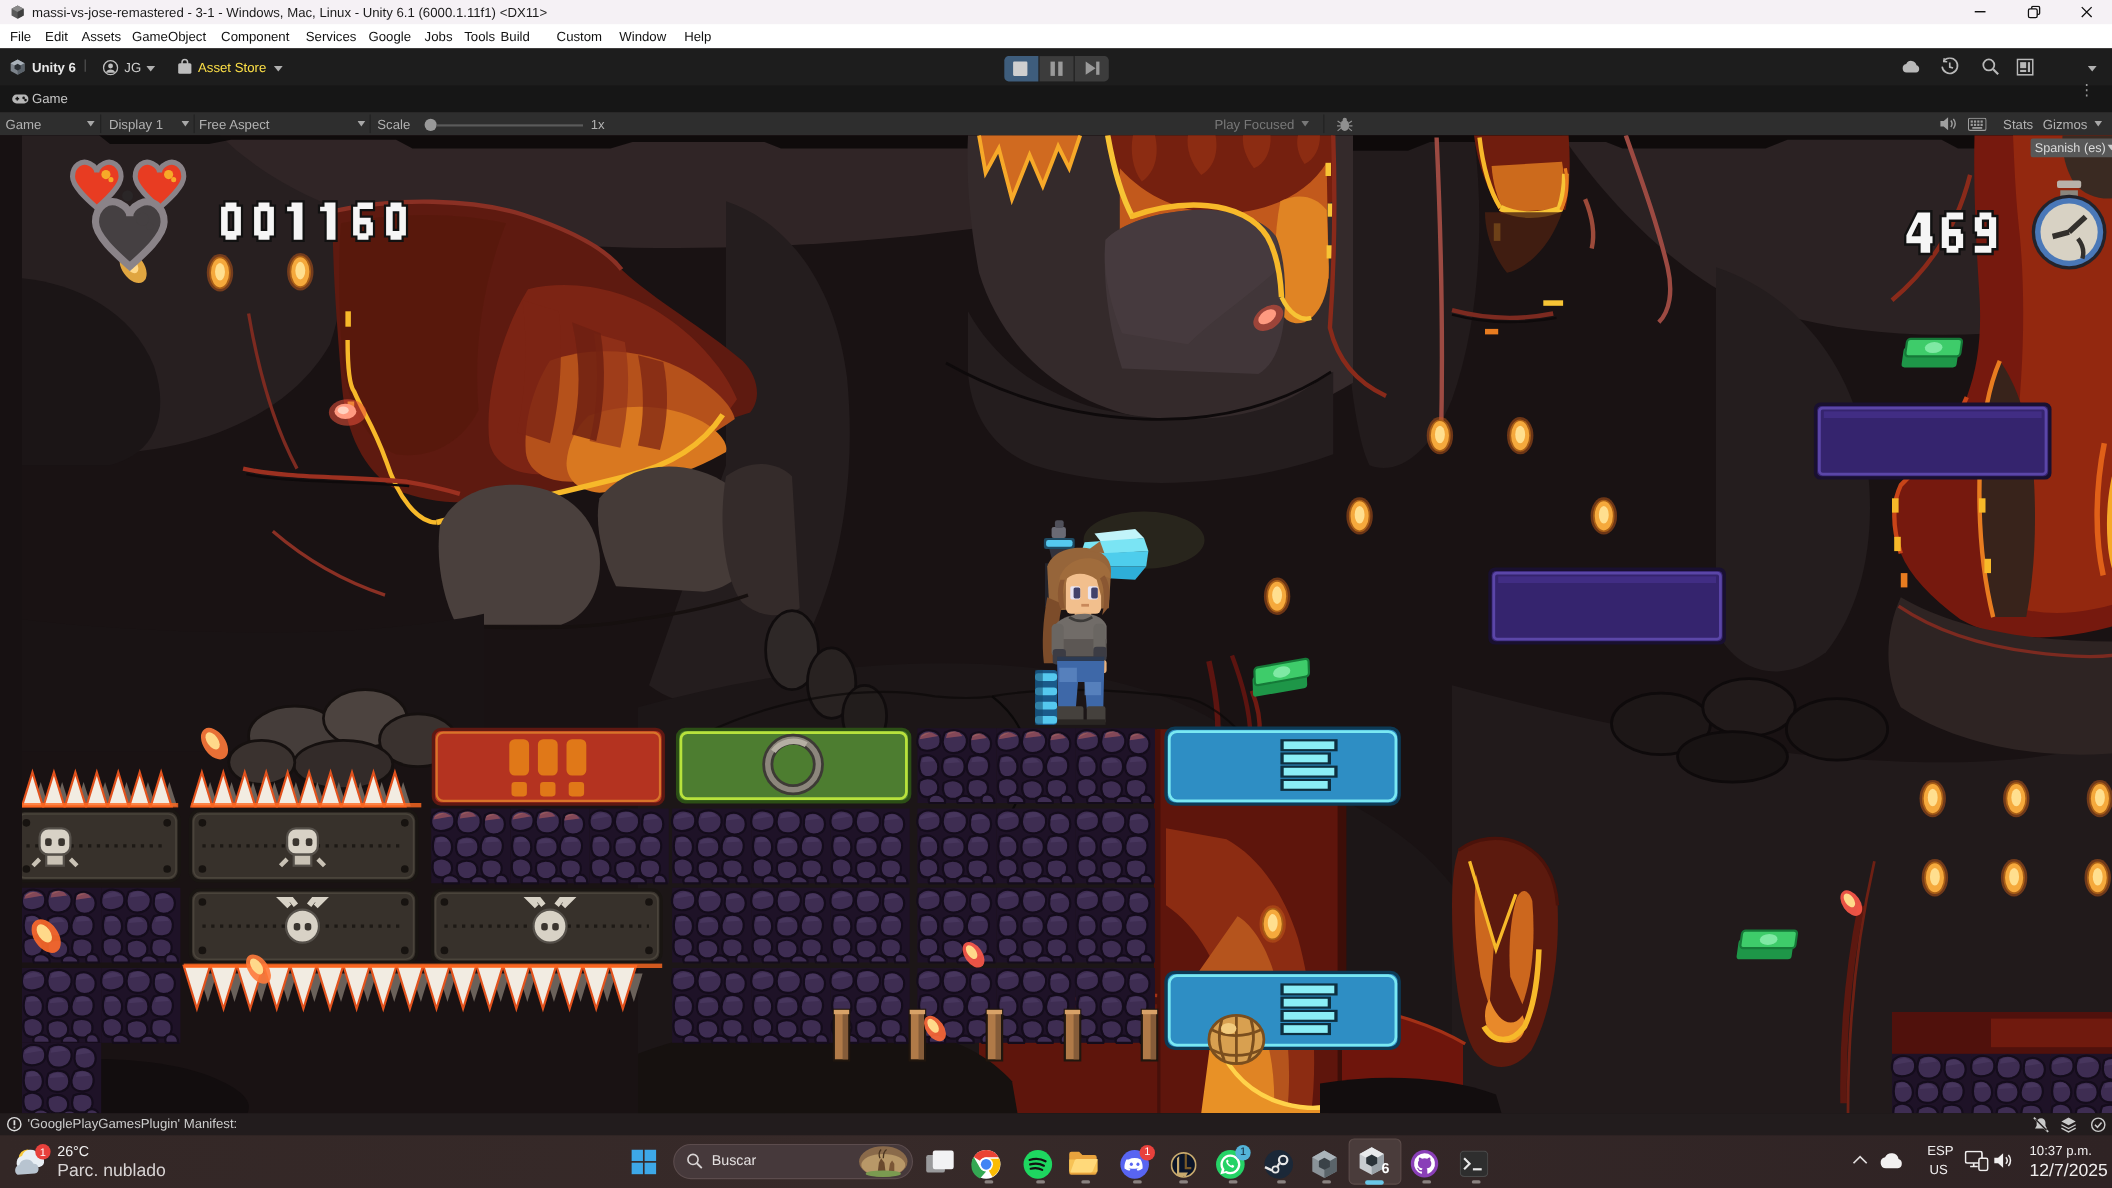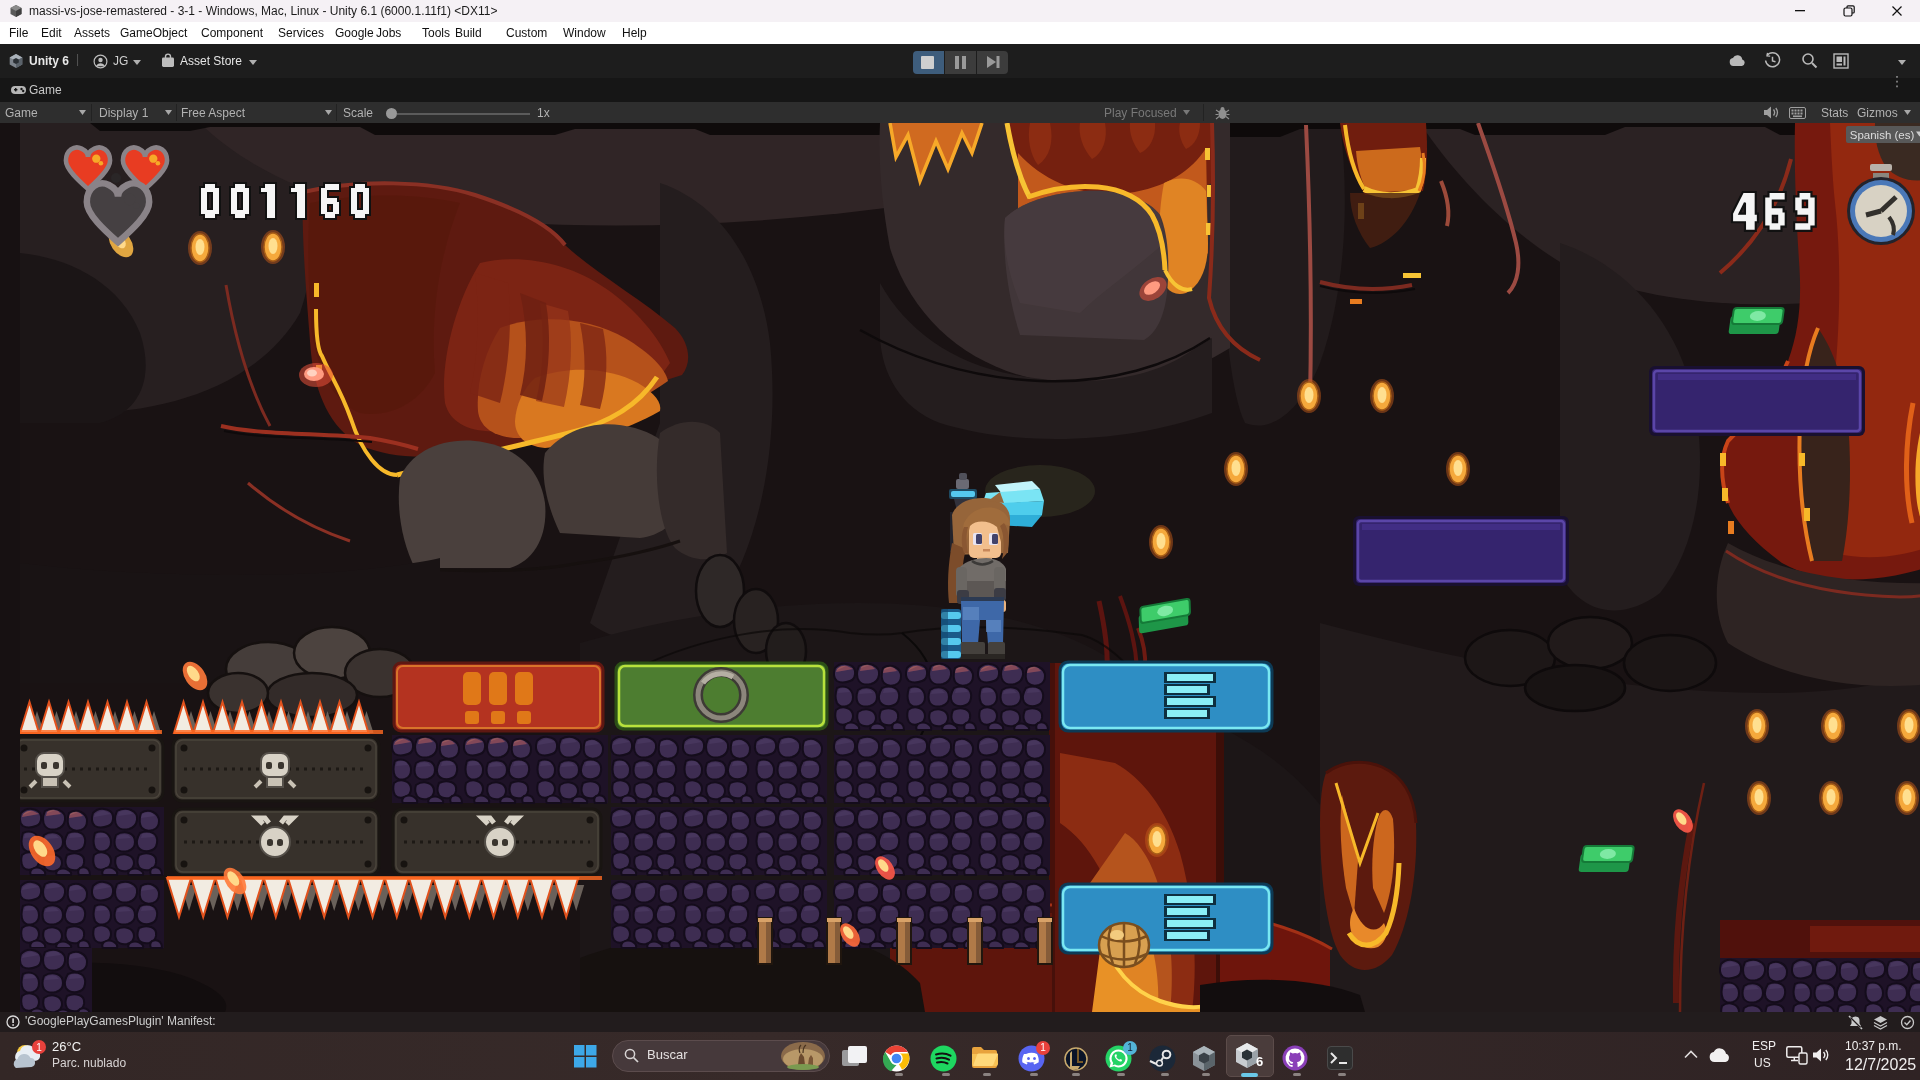--- a/index.html
+++ b/index.html
@@ -40,21 +40,21 @@
 </div>
 
 <div id="menubar">
   <span class="menuitem" style="left:9px">File</span>
   <span class="menuitem" style="left:41px">Edit</span>
   <span class="menuitem" style="left:74px">Assets</span>
   <span class="menuitem" style="left:120px">GameObject</span>
   <span class="menuitem" style="left:201px">Component</span>
   <span class="menuitem" style="left:278px">Services</span>
   <span class="menuitem" style="left:335px">Google</span>
-  <span class="menuitem" style="left:376px">Jobs</span>
+  <span class="menuitem" style="left:386px">Jobs</span>
   <span class="menuitem" style="left:422px">Tools</span>
   <span class="menuitem" style="left:455px">Build</span>
   <span class="menuitem" style="left:506px">Custom</span>
   <span class="menuitem" style="left:563px">Window</span>
   <span class="menuitem" style="left:622px">Help</span>
 </div>
 
 <div id="toolbar">
   <svg class="abs" style="left:8px;top:9px" width="16" height="16" viewBox="0 0 16 16">
       <path d="M8 1 L14.3 4.5 L14.3 11.5 L8 15 L1.7 11.5 L1.7 4.5 Z" fill="#7d848c"></path>
@@ -70,21 +70,21 @@
       <path d="M3.2 12.2 a4.6 4.6 0 0 1 8.6 0" fill="#bdbdbd"></path>
     </svg>
   <span class="abs" style="left:113px;top:10px;color:#d0d0d0">JG</span>
   <svg class="abs" style="left:133px;top:16px" width="9" height="6">
       <path d="M0 0 L8 0 L4 5 Z" fill="#b0b0b0"></path>
     </svg>
   <svg class="abs" style="left:161px;top:9px" width="14" height="15" viewBox="0 0 14 15">
       <rect x="1" y="4.5" width="12" height="9.5" rx="1.4" fill="#bdbdbd"></rect>
       <path d="M4.5 6.5 V3.6 a2.5 2.5 0 0 1 5 0 V6.5" fill="none" stroke="#bdbdbd" stroke-width="1.4"></path>
     </svg>
-  <span class="abs" style="left:180px;top:10px;color:#e5e5e5">Asset Store</span>
+  <span class="abs" style="left:180px;top:10px;color:#fde047">Asset Store</span>
   <svg class="abs" style="left:249px;top:16px" width="9" height="6">
       <path d="M0 0 L8 0 L4 5 Z" fill="#b0b0b0"></path>
     </svg>
 
   <div class="abs" style="left:913px;top:51px;"></div>
   <div class="abs" style="left:913px;top:7px;width:31px;height:23px;background:#3e5d7c;border-radius:4px 0 0 4px"></div>
   <div class="abs" style="left:945px;top:7px;width:31px;height:23px;background:#3c3c3c"></div>
   <div class="abs" style="left:977px;top:7px;width:31px;height:23px;background:#3c3c3c;border-radius:0 4px 4px 0"></div>
   <div class="abs" style="left:921px;top:12px;width:13px;height:13px;background:#cfcfcf;border-radius:1px"></div>
   <div class="abs" style="left:955px;top:12px;width:4px;height:13px;background:#9a9a9a"></div>
@@ -826,21 +826,21 @@
 <div id="taskbar">
     <div style="position:absolute;left:0;top:0;width:1920px;height:48px">
 <svg class="abs" style="left:12px;top:8px" width="36" height="34" viewBox="0 0 36 34">
 <circle cx="13" cy="13" r="8" fill="#f7c93e"></circle>
 <path d="M6 22 a6 6 0 0 1 2-11 a8 8 0 0 1 15-1 a5.5 5.5 0 0 1 1 10.8 Z" fill="#e8eef4"></path>
 <path d="M4 28 a5 5 0 0 1 1.5-9 a7 7 0 0 1 13-1 a4.5 4.5 0 0 1 1 8.9 Z" fill="#b8c4d0"></path>
 <circle cx="27" cy="7" r="7" fill="#e8413c"></circle>
 <text x="27" y="10.5" font-size="10" fill="#fff" text-anchor="middle" font-family="Liberation Sans, sans-serif">1</text>
 </svg>
 <span class="abs" style="left:52px;top:7px;font-size:13px;color:#f2f2f2">26°C</span>
-<span class="abs" style="left:52px;top:24px;font-size:12px;color:#d8d4d4">Parc. nublado</span>
+<span class="abs" style="left:52px;top:24px;font-size:16px;color:#d8d4d4">Parc. nublado</span>
 <svg class="abs" style="left:574px;top:13px" width="23" height="23" viewBox="0 0 23 23">
 <rect x="0" y="0" width="10.5" height="10.5" fill="#3da8e8"></rect>
         <rect x="12" y="0" width="10.5" height="10.5" fill="#3da8e8"></rect>
 <rect x="0" y="12" width="10.5" height="10.5" fill="#3da8e8"></rect>
         <rect x="12" y="12" width="10.5" height="10.5" fill="#3da8e8"></rect>
       </svg>
 <div class="abs" style="left:612px;top:8px;width:218px;height:32px;background:#46393b;border:1px solid #5c4c4d;border-radius:16px"></div>
 <svg class="abs" style="left:624px;top:16px" width="15" height="15" viewBox="0 0 15 15">
         <circle cx="6" cy="6" r="4.6" fill="none" stroke="#d8d4d4" stroke-width="1.5"></circle>
         <path d="M9.5 9.5 L14 14" stroke="#d8d4d4" stroke-width="1.7"></path>

